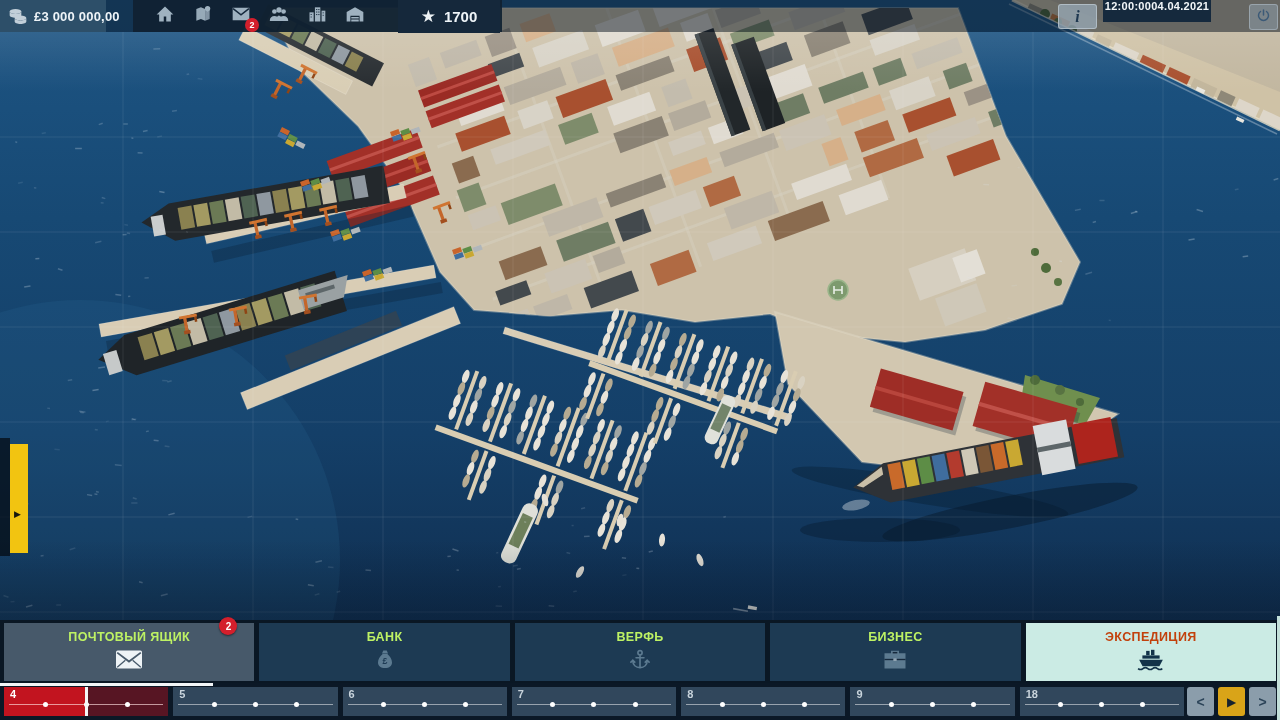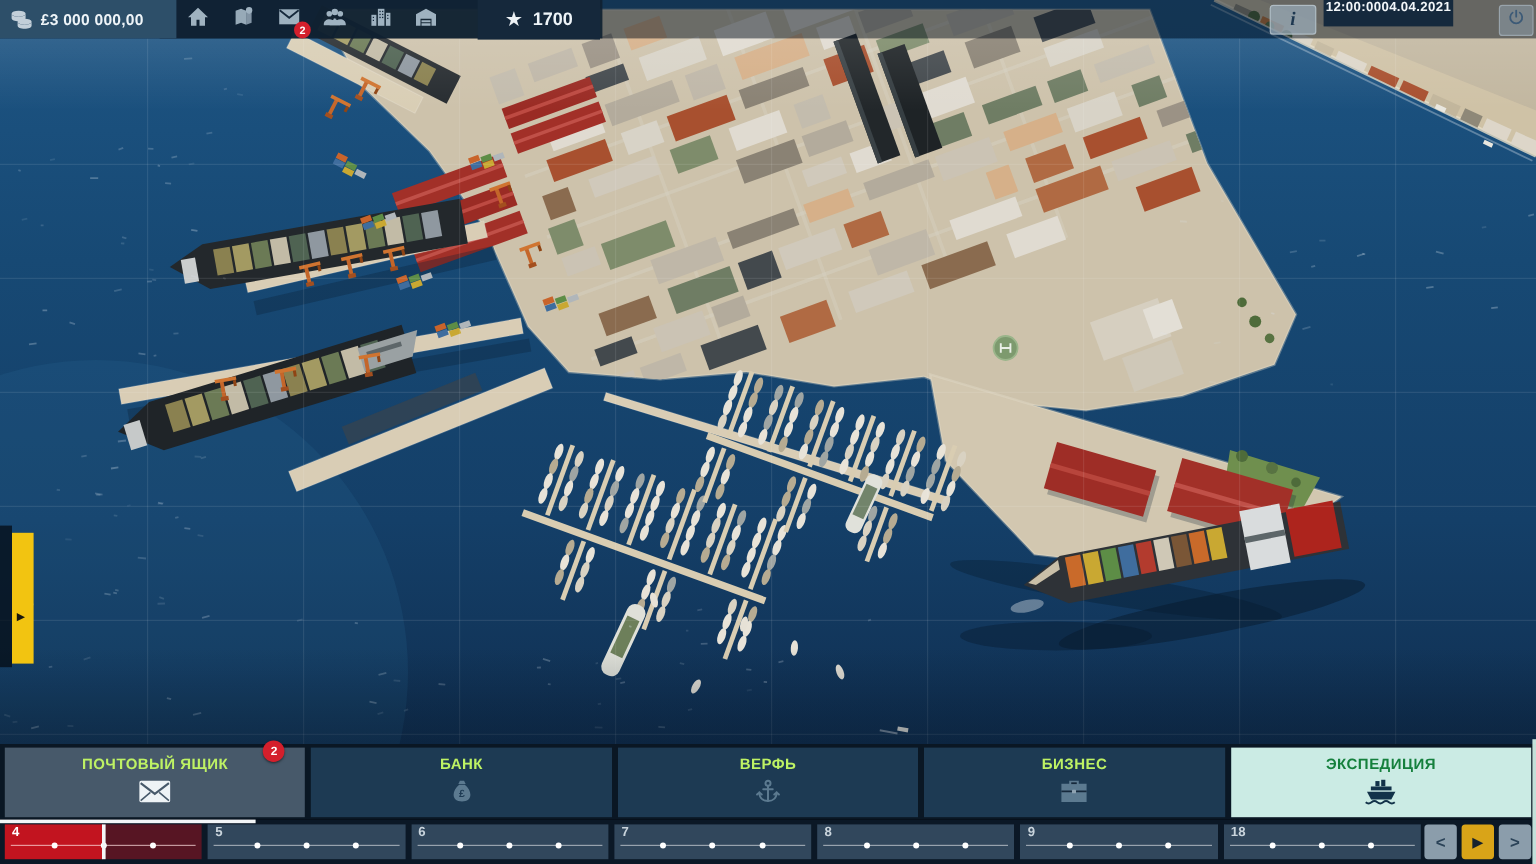--- a/index.html
+++ b/index.html
@@ -5,21 +5,21 @@
   html,body{margin:0;padding:0;background:#000;}
   #stage{position:relative;width:1280px;height:720px;overflow:hidden;
          font-family:"Liberation Sans","DejaVu Sans",sans-serif;
          -webkit-user-select:none;user-select:none;}
   
   #map{position:absolute;left:0;top:0;width:1280px;height:620px;}
   #map svg{display:block;}
   
   #topbar{position:absolute;left:0;top:0;width:1280px;height:32px;z-index:10;}
   #topbar::before{content:"";position:absolute;inset:0;background:rgba(10,22,36,.50);}
-  .money-panel{position:absolute;left:0;top:0;width:147px;height:32px;
+  .money-panel{position:absolute;left:0;top:0;width:106px;height:32px;
     background:var(--balance-panel,#2d4f69);display:flex;align-items:center;gap:5px;
     padding-left:7px;box-sizing:border-box;}
   .money-panel .ic{width:22px;height:20px;color:#c2cfd9;flex:0 0 auto;}
   .money-panel .ic svg{width:22px;height:20px;}
   .money-text{color:#eef4f8;font-size:13px;font-weight:bold;white-space:nowrap;letter-spacing:.2px;}
   .bar-solid{position:absolute;left:133px;top:0;width:369px;height:32px;background:rgba(16,33,50,.93);}
   .nav-icons{position:absolute;left:150px;top:0;height:32px;display:flex;align-items:center;gap:9px;}
   .nav-btn{position:relative;width:29px;height:26px;display:flex;align-items:center;justify-content:center;cursor:pointer;}
   .nav-btn svg{width:22px;height:20px;color:#9fb2c0;}
   .nav-badge{position:absolute;right:-4px;bottom:-3px;width:14px;height:14px;border-radius:50%;
@@ -50,21 +50,21 @@
   #tabs{position:absolute;left:0;top:620px;width:1280px;height:63px;background:#0a1724;z-index:20;
     display:flex;gap:5px;padding:3px 4px 2px 4px;box-sizing:border-box;}
   .tab{position:relative;flex:1 1 0;background:var(--tab-dark,#1d3a53);display:flex;flex-direction:column;
     align-items:center;cursor:pointer;}
   .tab-label{margin-top:7px;font-size:12.5px;font-weight:600;letter-spacing:.4px;color:#bef264;white-space:nowrap;}
   .tab-icon{margin-top:3px;height:24px;display:flex;align-items:center;justify-content:center;color:#5c7a90;}
   .tab-icon svg{width:26px;height:21px;}
   .tab.highlighted{background:var(--tab-highlight,#47596a);}
   .tab.highlighted .tab-icon{color:#eef3f6;}
   .tab.selected{background:var(--tab-selected,#cbebe4);}
-  .tab.selected .tab-label{color:#15803d;}
+  .tab.selected .tab-label{color:#c2410c;}
   .tab.selected .tab-icon{color:#123249;}
   .tab.selected .tab-icon svg{width:28px;height:23px;}
   .tab-badge{position:absolute;top:-6px;right:17px;width:18px;height:18px;border-radius:50%;
     background:var(--badge-red,#d41f2c);color:#fff;font-size:10px;font-weight:bold;
     display:flex;align-items:center;justify-content:center;box-shadow:0 1px 2px rgba(0,0,0,.5);}
   
   #timeline{position:absolute;left:0;top:683px;width:1280px;height:37px;background:#0b1826;z-index:20;}
   .progress-line{position:absolute;left:0;top:0;height:2.5px;background:#f2f5f7;width:213px;}
   #segments{position:absolute;left:4px;right:96px;top:4px;bottom:4px;display:flex;gap:5px;}
   .seg{position:relative;flex:1 1 0;background:#31475c;}

